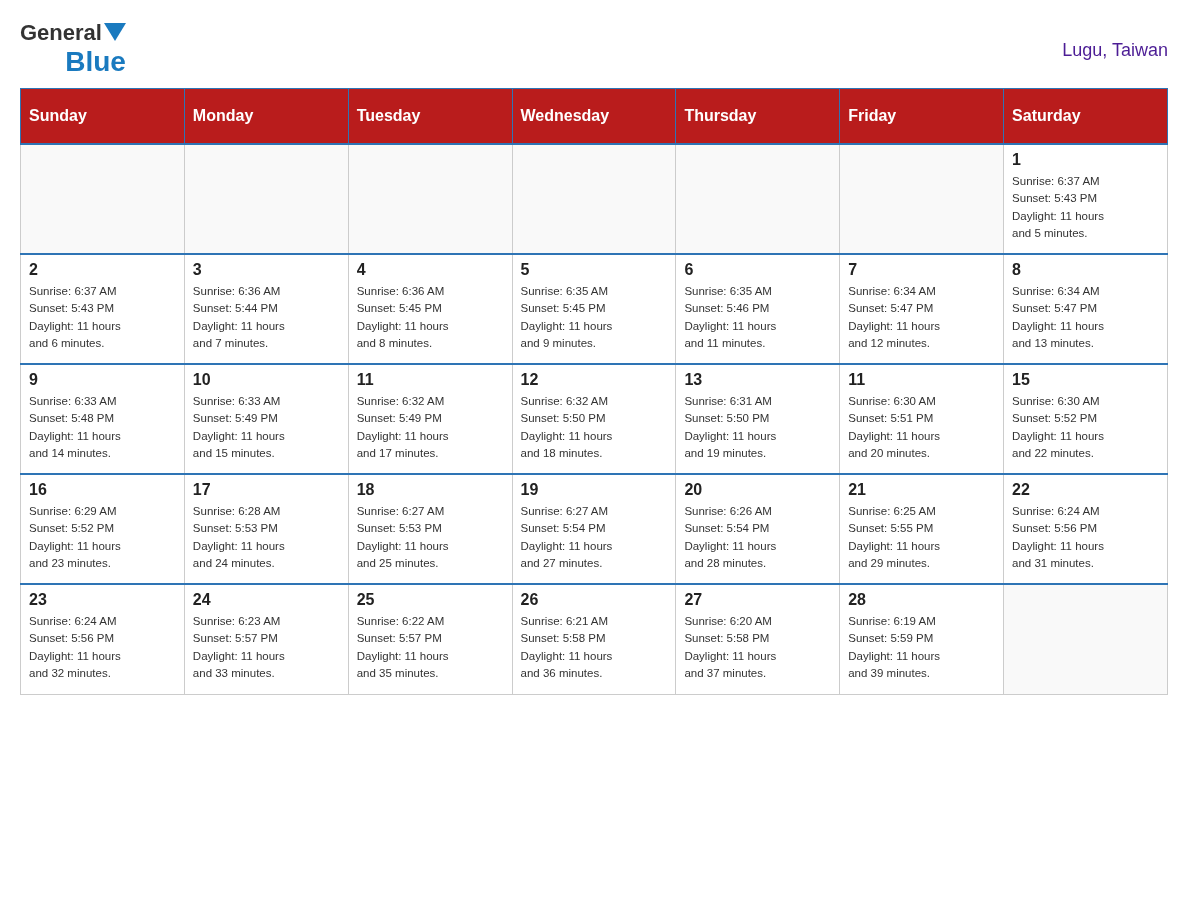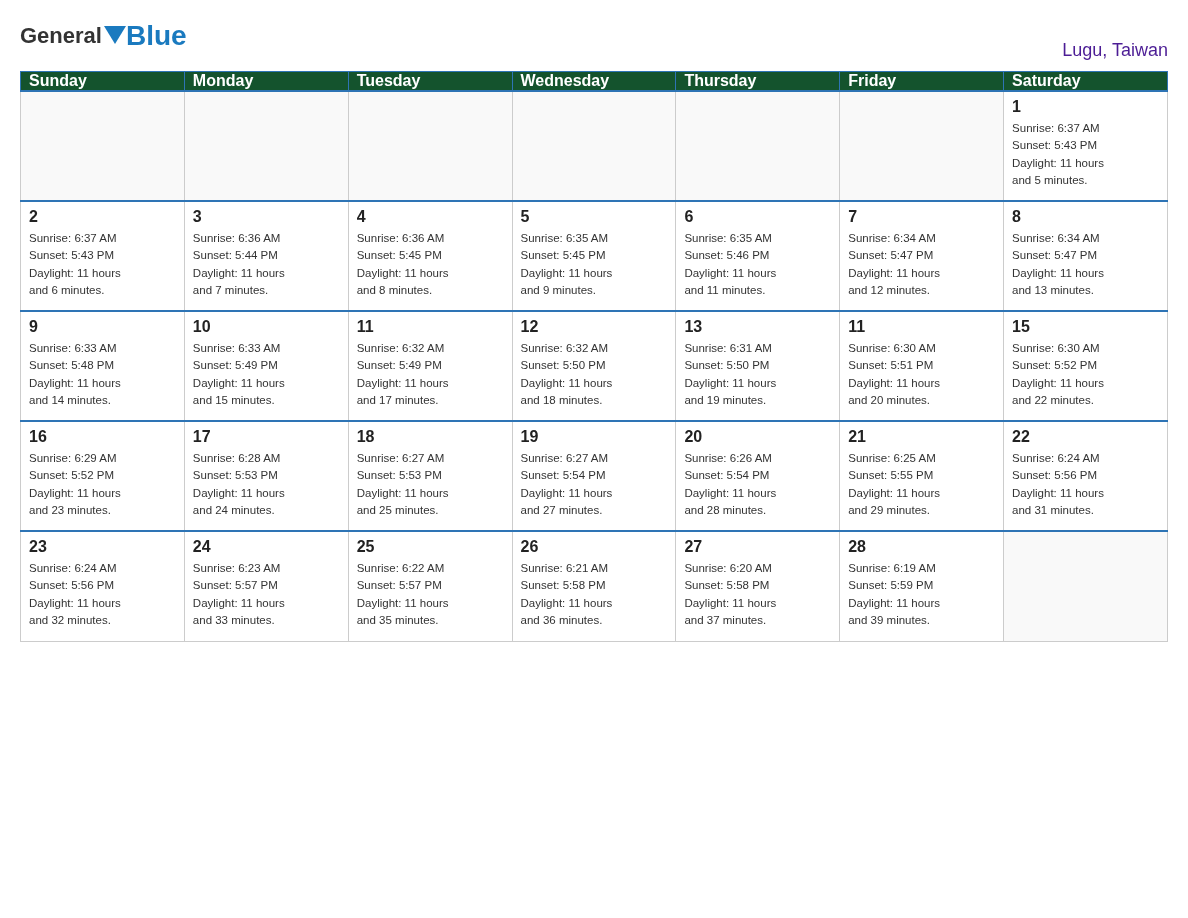--- a/index.html
+++ b/index.html
@@ -11,22 +11,22 @@
       min-height: 918px;
     }
     .header {
       display: flex;
       justify-content: space-between;
       align-items: flex-start;
       margin-bottom: 10px;
     }
     .logo-wrapper {
       display: flex;
-      flex-direction: row;
-      align-items: center;
+      flex-direction: column;
+      align-items: flex-end;
     }
     .logo-line1 {
       display: flex;
       align-items: center;
     }
     .title-section {
       text-align: right;
     }
     .title-section h1 {
       font-size: 46px;
@@ -38,25 +38,25 @@
       font-size: 18px;
       color: #4c1d95;
       margin-top: 20px;
     }
     .calendar {
       width: 100%;
       border-collapse: collapse;
       margin-top: 8px;
     }
     .calendar th {
-      background-color: #14532d;
+      background-color: #b91c1c;
       color: #fff;
       font-size: 16px;
       font-weight: bold;
-      padding: 0 8px;
+      padding: 18px 8px;
       text-align: left;
       border: 1px solid #2e74b5;
     }
     .calendar td {
       border: 1px solid #ccc;
       vertical-align: top;
       padding: 6px 8px;
       width: calc(100% / 7);
       min-height: 110px;
       height: 110px;

